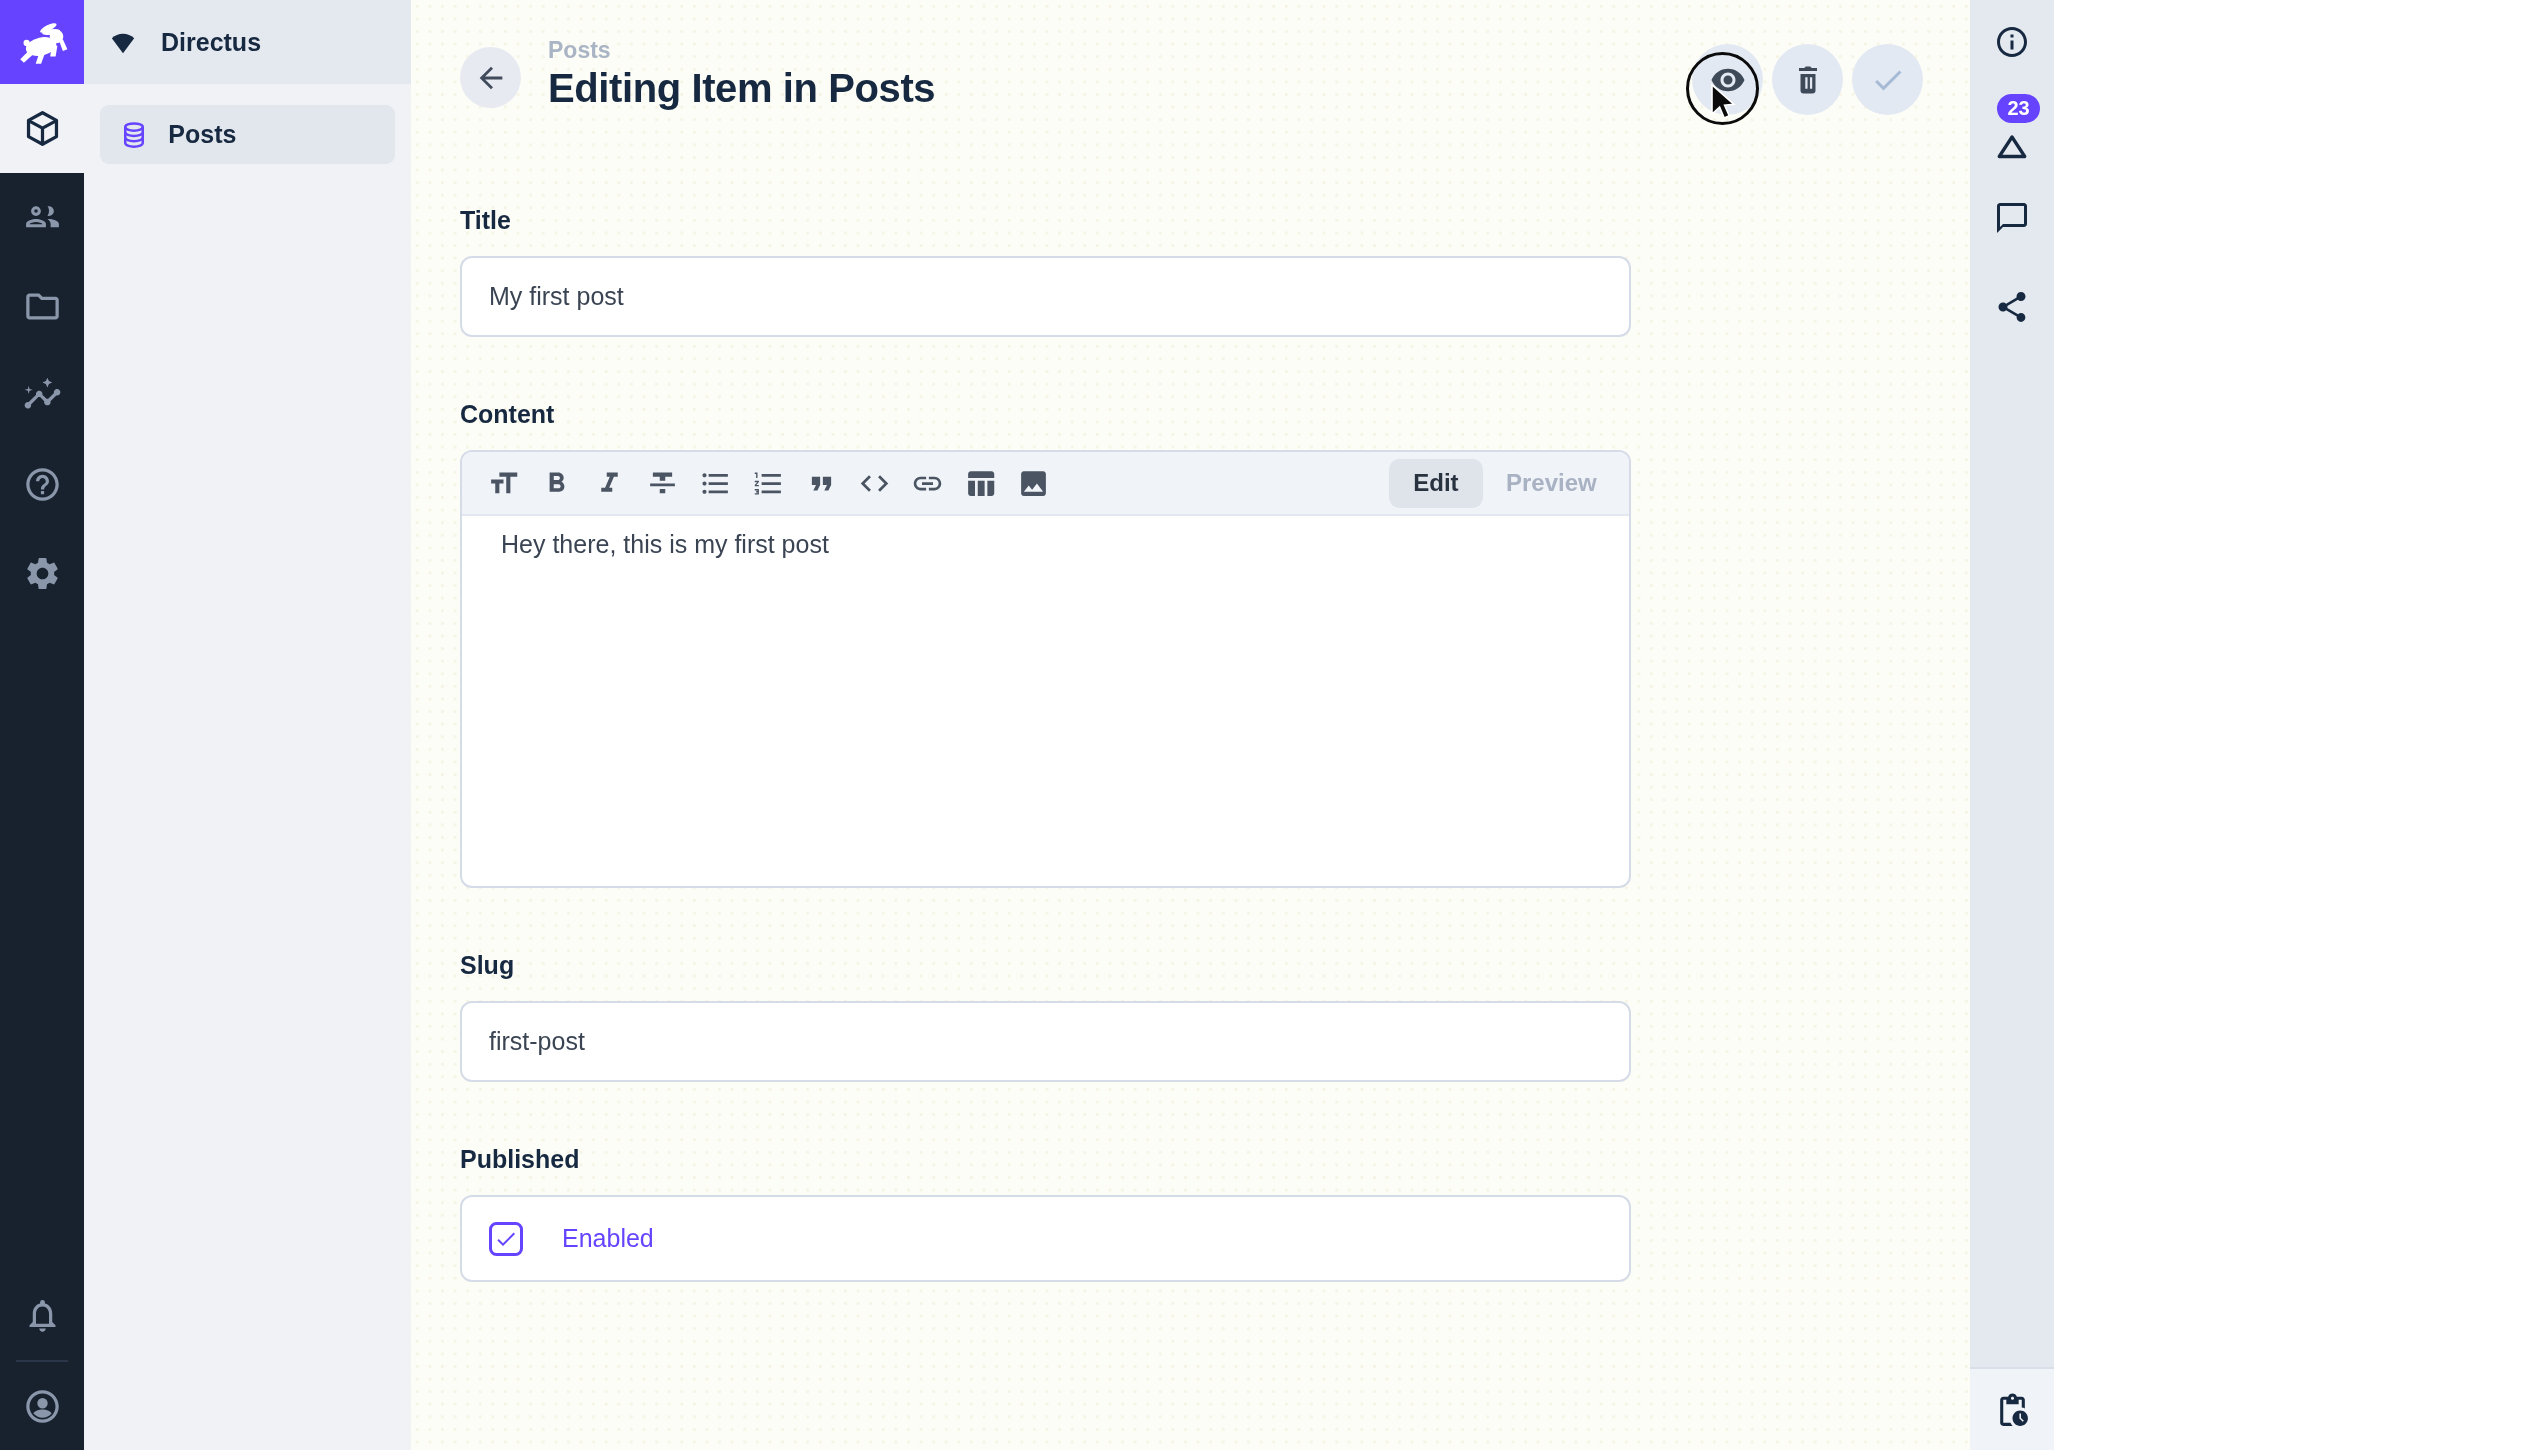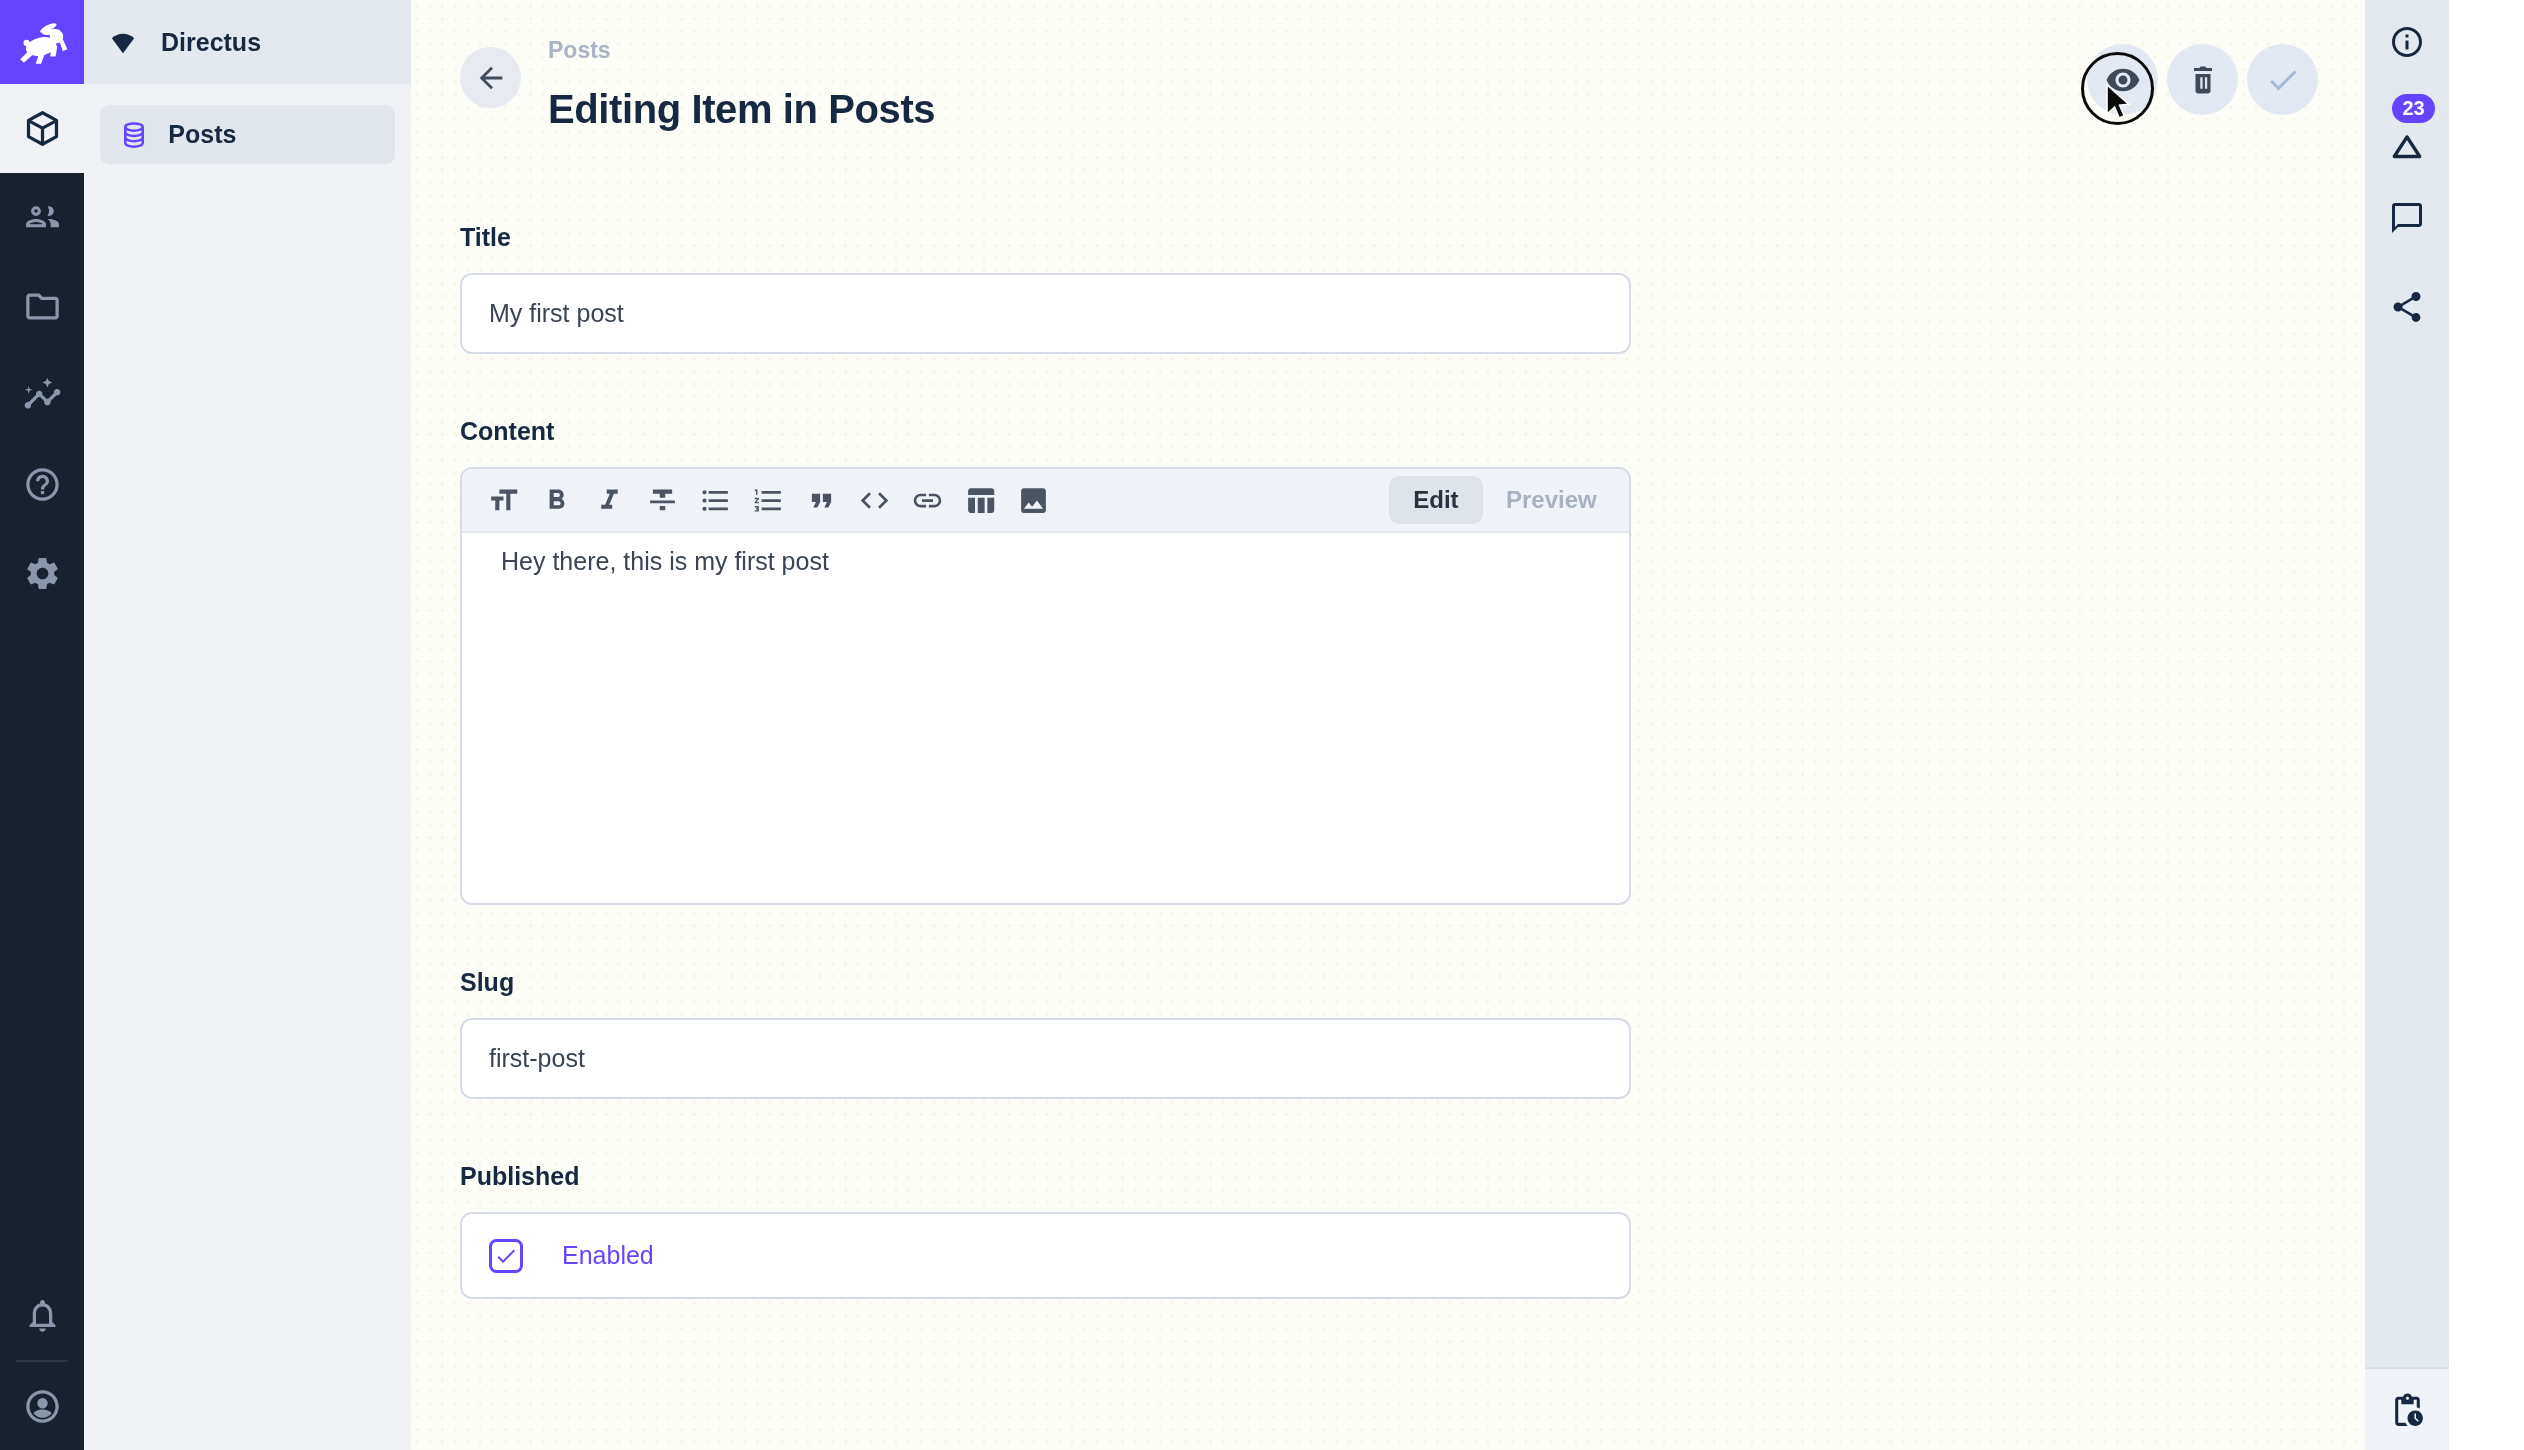--- a/index.html
+++ b/index.html
@@ -1,17 +1,17 @@
 <!DOCTYPE html>
 <html style="font-size:12px"><head>
 <meta charset="utf-8">
 <style>
   html,body{margin:0;padding:0;background:#fff;}
   *{box-sizing:border-box;}
-  #app{width:2449px;height:1451px;display:flex;font-family:"Liberation Sans",sans-serif;overflow:hidden;position:relative;background:#fff;}
+  #app{width:2054px;height:1451px;display:flex;font-family:"Liberation Sans",sans-serif;overflow:hidden;position:relative;background:#fff;}
 
   
   .module-bar{flex:0 0 84px;background:#18212E;display:flex;flex-direction:column;}
   .logo-tile{height:84px;background:#6644FF;display:flex;align-items:center;justify-content:center;cursor:pointer;}
   .logo-tile svg{width:58px;height:58px;}
   .module-tile{height:89px;display:flex;align-items:center;justify-content:center;color:#8A97AB;cursor:pointer;}
   .module-tile svg{width:39px;height:39px;}
   .module-tile.active{background:#F0F2F6;color:#172940;}
   .mb-spacer{flex:1;}
   .mb-divider{height:2.2px;background:#2B3748;margin:0 16.3px;}
@@ -28,21 +28,21 @@
   .nav-item svg{width:30px;height:30px;color:#6644FF;flex:0 0 30px;}
   .nav-item-label{font-size:25px;font-weight:700;color:#172940;}
 
   
   .main{flex:1;background-color:#FDFDF8;background-image:radial-gradient(rgba(208,198,132,0.16) 1.5px,transparent 1.5px);background-size:12.6px 12.6px;display:flex;flex-direction:column;overflow:hidden;}
   .main-header{display:flex;align-items:flex-start;padding:37px 47px 0 49px;}
   .back-btn{width:61px;height:61px;border-radius:50%;background:#E7EAF0;display:flex;align-items:center;justify-content:center;color:#404B5C;margin-top:10.4px;cursor:pointer;flex:0 0 61px;}
   .back-btn svg{width:34px;height:34px;}
   .title-block{margin-left:27px;}
   .breadcrumb{font-size:23px;font-weight:700;color:#A9B4C4;cursor:pointer;}
-  .page-title{font-size:40px;font-weight:700;color:#172940;margin-top:23px;letter-spacing:-0.4px;}
+  .page-title{font-size:40px;font-weight:700;color:#172940;margin-top:2px;letter-spacing:-0.4px;}
   .header-actions{margin-left:auto;display:flex;gap:9px;margin-top:7.4px;}
   .action-btn{width:71px;height:71px;border-radius:50%;background:#E3E9F2;display:flex;align-items:center;justify-content:center;color:#3F4A59;position:relative;cursor:pointer;}
   .action-btn svg.glyph{width:36px;height:36px;}
   .action-btn.save{color:#A6BAD6;}
   .click-ring{position:absolute;width:73px;height:73px;border:3.7px solid #0B0B0B;border-radius:50%;left:-6px;top:7.4px;pointer-events:none;}
   .mouse-cursor{position:absolute;left:18px;top:39px;width:28px;height:40px;pointer-events:none;}
 
   .form-area{margin-top:90px;padding-left:49px;}
   .field{width:1171px;margin-bottom:62px;}
   .field-label{font-size:25px;font-weight:700;color:#172940;margin-bottom:21px;line-height:30px;}

